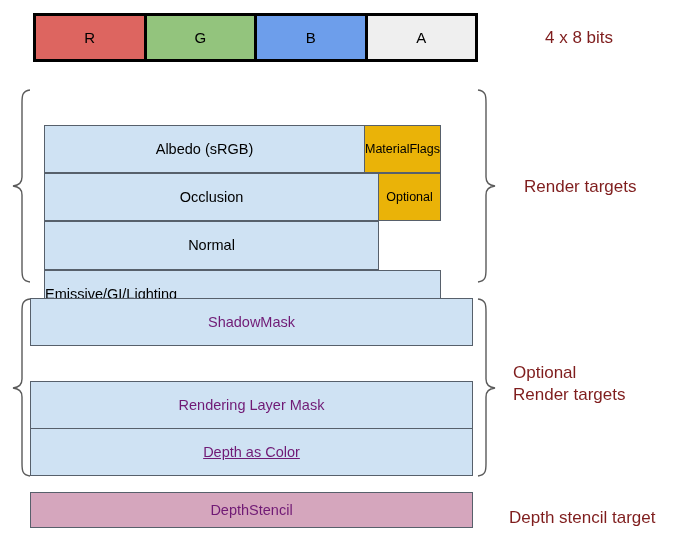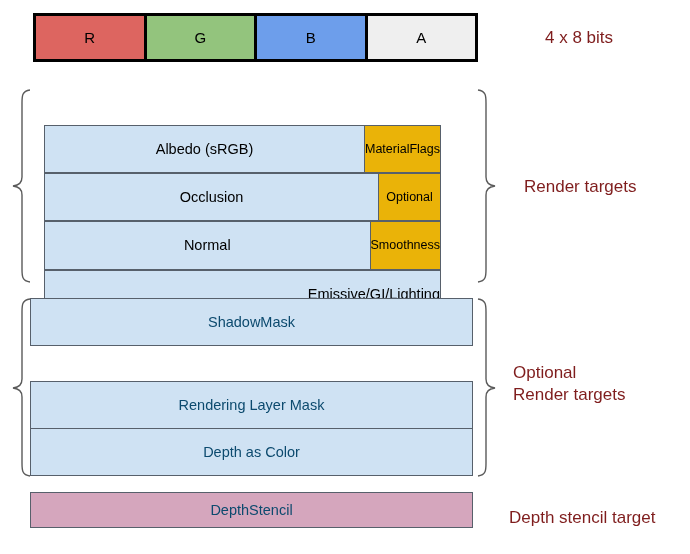--- a/index.html
+++ b/index.html
@@ -48,21 +48,21 @@
   
   .gbox {
     position: absolute;
     background: #cfe2f3;
     border: 1.3px solid #57606b;
     box-sizing: border-box;
     display: flex;
     align-items: center;
     justify-content: center;
     font-size: 14.5px;
-    color: #0c4a6e;
+    color: #701a75;
   }
 
   
   .rt-grid {
     position: absolute;
     left: 30px;
     top: 89px;
     width: 443px;
     height: 193px;
   }
@@ -100,33 +100,33 @@
     justify-content: center;
     font-size: 12.5px;
   }
   .rt-full {
     width: 443px;
     background: #cfe2f3;
     border: 1.3px solid #57606b;
     box-sizing: border-box;
     display: flex;
     align-items: center;
-    justify-content: flex-end;
+    justify-content: flex-start;
     font-size: 14.5px;
   }
 
   
   .opt-box {
     left: 30px;
     width: 443px;
     height: 48px;
   }
   .opt-box.o0 { top: 298px; }
   .opt-box.o1 { top: 372px; margin-top: 9px; }
-  .opt-box.o2 { top: 428px; }
+  .opt-box.o2 { top: 428px; text-decoration: underline; }
 
   
   .ds-box {
     left: 30px;
     top: 492px;
     width: 443px;
     height: 36px;
     background: #d5a6bd;
   }
 
@@ -193,23 +193,20 @@
       </div>
       <div class="rt-sub">
         <span>Optional</span>
       </div>
     </div>
 
     <div class="rt-row r2">
       <div class="rt-main">
         <span>Normal</span>
       </div>
-      <div class="rt-sub">
-        <span>Smoothness</span>
-      </div>
     </div>
 
     <div class="rt-row r3">
       <div class="rt-full">
         <span>Emissive/GI/Lighting</span>
       </div>
     </div>
   </div>
 
   <svg class="brace" style="left:10px; top:89px;" width="22" height="194" viewBox="0 0 22 194">

